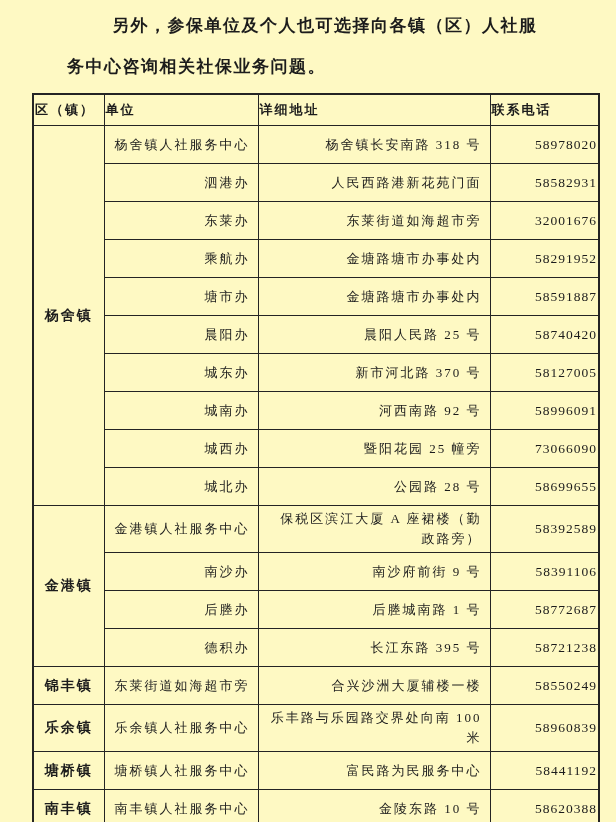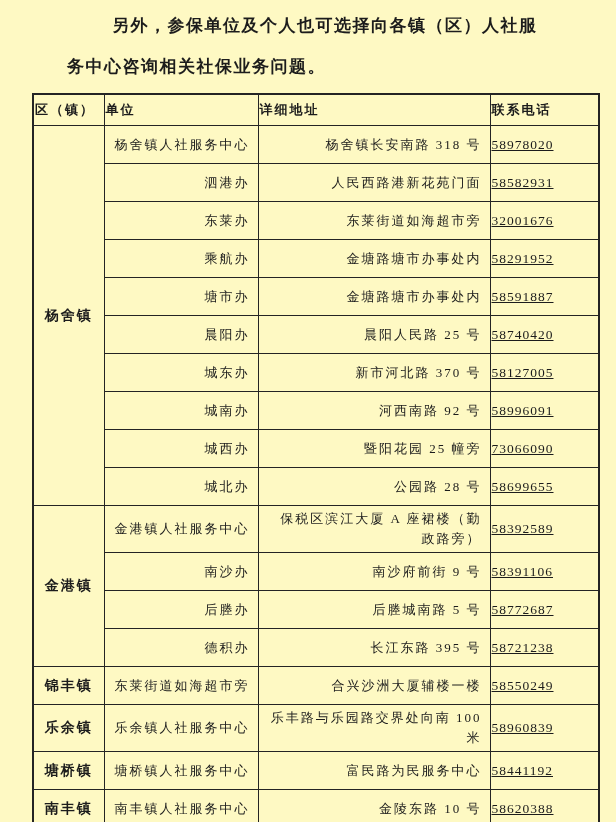--- a/index.html
+++ b/index.html
@@ -63,24 +63,23 @@
     font-size: 14px;
     text-align: center;
     letter-spacing: 2px;
   }
   td.unit, td.address {
     text-align: right;
     padding: 3px 8px;
     line-height: 20px;
   }
   td.phone {
-    text-align: left;
+    text-align: right;
     letter-spacing: 1px;
     font-size: 13.5px;
-    text-decoration: underline;
   }
   col.c-district { width: 71px; }
   col.c-unit     { width: 154px; }
   col.c-address  { width: 232px; }
   col.c-phone    { width: 109px; }
 </style>
 </head>
 <body style="color: rgb(28, 28, 28); background: rgb(255, 255, 255);">
 
 <div class="page">
@@ -163,21 +162,21 @@
           <td class="address">保税区滨江大厦 A 座裙楼（勤政路旁）</td>
           <td class="phone">58392589</td>
         </tr>
         <tr>
           <td class="unit">南沙办</td>
           <td class="address">南沙府前街 9 号</td>
           <td class="phone">58391106</td>
         </tr>
         <tr>
           <td class="unit">后塍办</td>
-          <td class="address">后塍城南路 5 号</td>
+          <td class="address">后塍城南路 1 号</td>
           <td class="phone">58772687</td>
         </tr>
         <tr>
           <td class="unit">德积办</td>
           <td class="address">长江东路 395 号</td>
           <td class="phone">58721238</td>
         </tr>
         <tr>
           <td class="district" rowspan="1">锦丰镇</td>
           <td class="unit">东莱街道如海超市旁</td>

